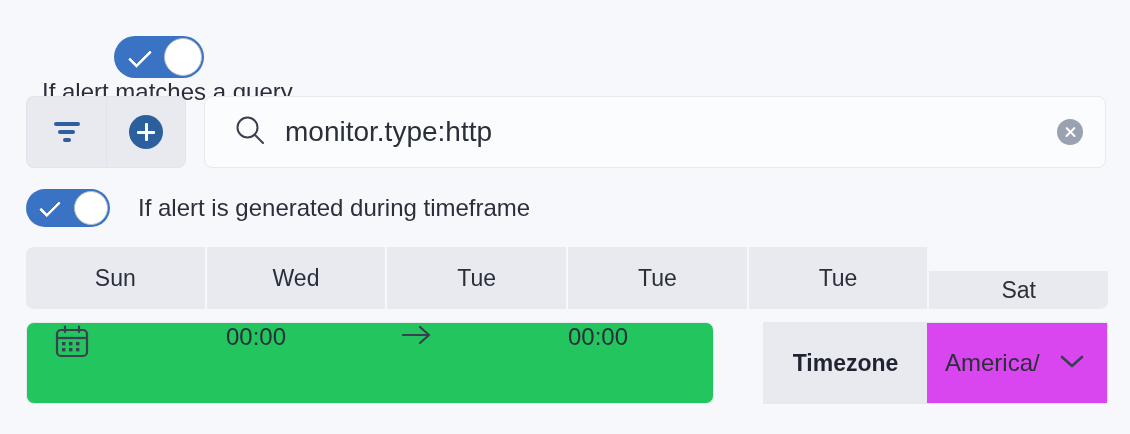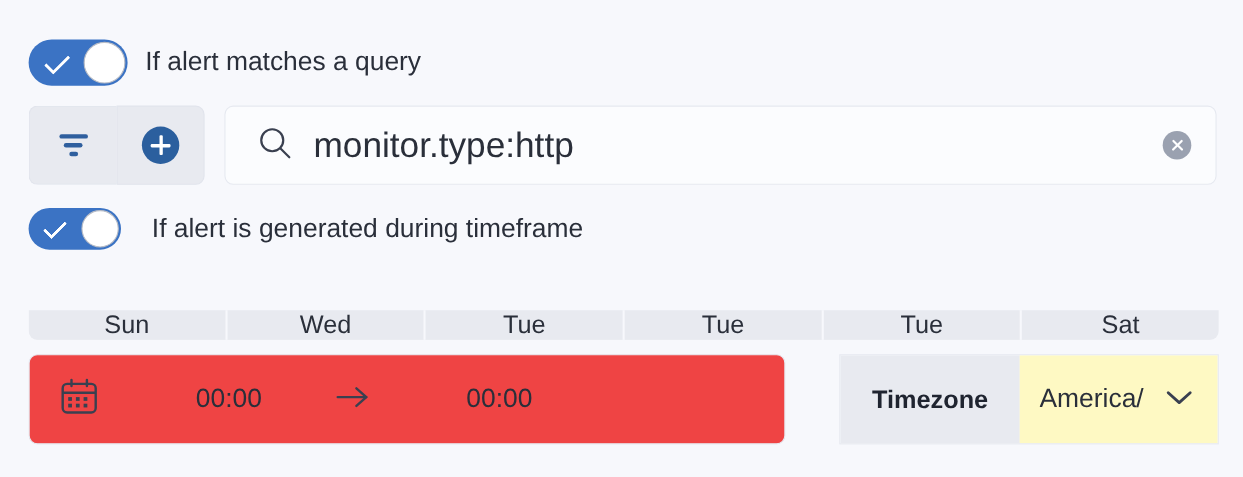--- a/index.html
+++ b/index.html
@@ -6,21 +6,21 @@
   html, body {
     width: 1130px; height: 434px;
     background: #f7f8fc;
     font-family: "Liberation Sans", sans-serif;
     overflow: hidden;
   }
   .page { position: relative; width: 1130px; height: 434px; }
 
   
   .toggle-row { position: absolute; display: flex; align-items: center; }
-  #row-query { left: 26px; top: 36px; }
+  #row-query { left: 26px; top: 36px; flex-direction: column; }
   #row-timeframe { left: 26px; top: 189px; }
 
   .switch {
     position: relative;
     width: 90px; height: 42px;
     border-radius: 21px;
     background: #3b73c4;
     display: flex; align-items: center;
     flex: none;
     cursor: pointer;
@@ -88,21 +88,21 @@
     margin-left: 18px;
     background: #fbfcfe;
     border: 1px solid #e6e9f0;
     border-radius: 8px;
     display: flex; align-items: center;
     flex: none;
   }
   .search-icon { margin-left: 28px; flex: none; }
   .search-value {
     margin-left: 18px;
-    font-size: 32px;
+    font-size: 28px;
     color: #2a2f3a;
     white-space: nowrap;
     flex: 1;
   }
   .clear-btn {
     position: absolute; right: 22px; top: 50%; margin-top: -13px;
     width: 26px; height: 26px; border-radius: 50%;
     background: #9aa1b0;
     cursor: pointer;
   }
@@ -114,41 +114,40 @@
   .clear-btn::before { transform: rotate(45deg); }
   .clear-btn::after  { transform: rotate(-45deg); }
 
   
   #day-row {
     position: absolute; left: 26px; top: 247px;
     width: 1082px; height: 62px;
     display: flex;
     border-radius: 8px;
     overflow: hidden;
-    align-items: flex-end;
   }
   .day-cell {
     flex: 1;
     background: #e8eaf0;
     border-right: 2px solid #f7f8fc;
     display: flex; align-items: center; justify-content: center;
     font-size: 23px;
     color: #2a2f3a;
     cursor: pointer;
   }
   .day-cell:last-child { border-right: none; margin-top: 24px; }
 
   
   #time-box {
     position: absolute; left: 26px; top: 322px;
     width: 688px; height: 82px;
-    background: #ef4444;
+    background: #22c55e;
     border: 1px solid #e6e9f0;
     border-radius: 8px;
-    display: flex; align-items: center;
+    display: flex; align-items: flex-start; gap: 48px;
   }
   .cal-icon { margin-left: 26px; flex: none; }
   .time-val {
     font-size: 24px; color: #2a2f3a;
     width: 190px; text-align: center;
   }
   #time-start { margin-left: 22px; }
   .arrow-icon { flex: none; }
   #time-end { margin-left: 18px; }
 
@@ -162,21 +161,21 @@
   }
   .tz-label {
     width: 163px;
     background: #e8eaf0;
     display: flex; align-items: center; justify-content: center;
     font-size: 23px; font-weight: bold; color: #1f2430;
     flex: none;
   }
   .tz-value-wrap {
     flex: 1;
-    background: #fef9c3;
+    background: #d946ef;
     display: flex; align-items: center;
     position: relative;
     cursor: pointer;
     overflow: hidden;
   }
   .tz-value {
     margin-left: 18px;
     font-size: 24px; color: #2a2f3a;
     white-space: nowrap;
     width: 104px;

